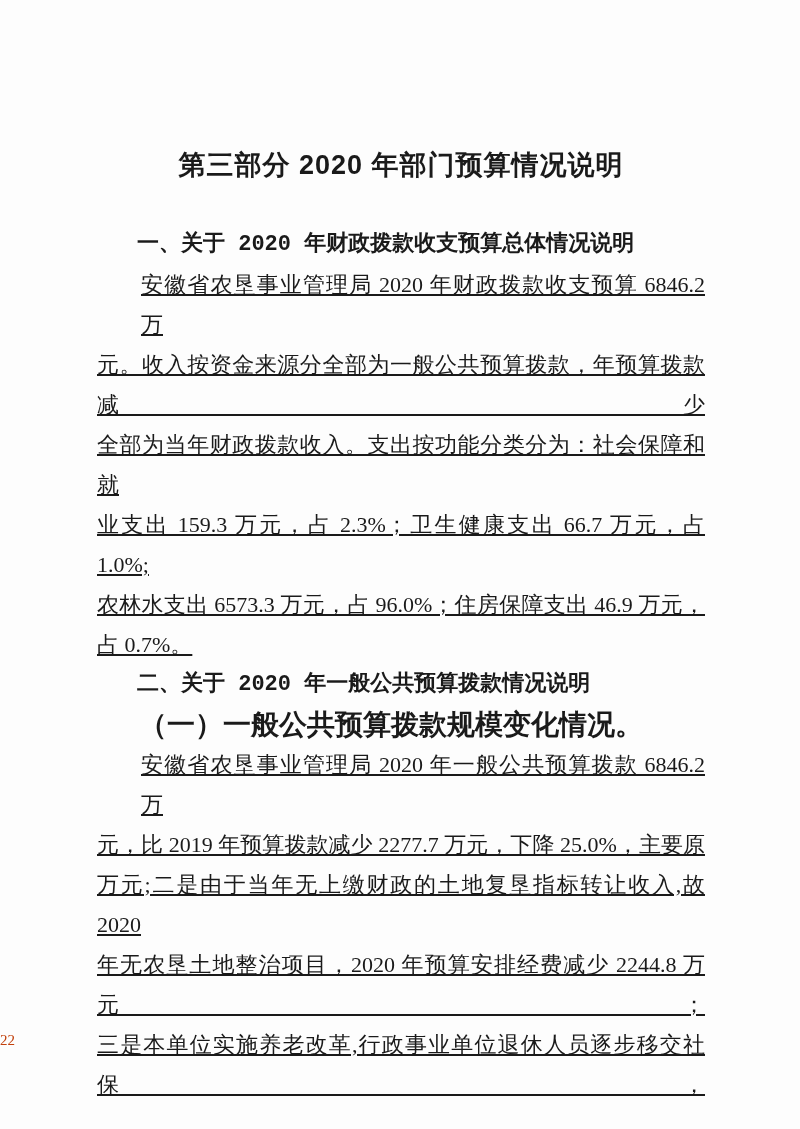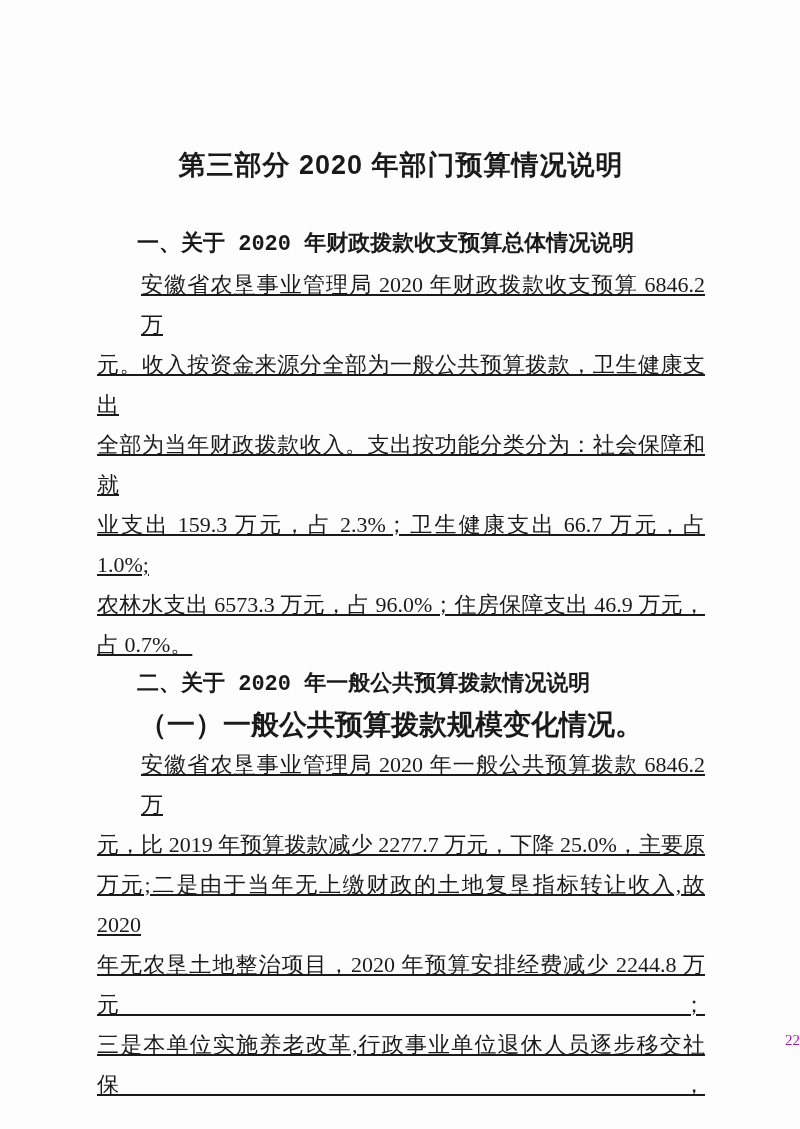--- a/index.html
+++ b/index.html
@@ -61,38 +61,38 @@
     padding-left: 44px;
   }
   .line.last {
     text-align-last: left;
   }
   .page-number {
     position: absolute;
     top: 1030px;
     left: 0;
     right: 0;
-    text-align: right;
+    text-align: left;
     font-size: 15px;
     line-height: 20px;
-    color: #a21caf;
+    color: #c2410c;
   }
 </style>
 </head>
 <body>
 
 <div class="page">
 
   <h1 class="doc-title">第三部分 2020 年部门预算情况说明</h1>
 
   <h2 class="num-heading">一、关于 2020 年财政拨款收支预算总体情况说明</h2>
 
   <div class="para">
     <div class="line first">安徽省农垦事业管理局 2020 年财政拨款收支预算 6846.2 万</div>
-    <div class="line">元。收入按资金来源分全部为一般公共预算拨款，卫生健康支出</div>
+    <div class="line">元。收入按资金来源分全部为一般公共预算拨款，年预算拨款减少</div>
     <div class="line">全部为当年财政拨款收入。支出按功能分类分为：社会保障和就</div>
     <div class="line">业支出 159.3 万元，占 2.3%；卫生健康支出 66.7 万元，占 1.0%;</div>
     <div class="line">农林水支出 6573.3 万元，占 96.0%；住房保障支出 46.9 万元，</div>
     <div class="line last">占 0.7%。</div>
   </div>
 
   <h2 class="num-heading">二、关于 2020 年一般公共预算拨款情况说明</h2>
 
   <h3 class="sub-heading">（一）一般公共预算拨款规模变化情况。</h3>
 

